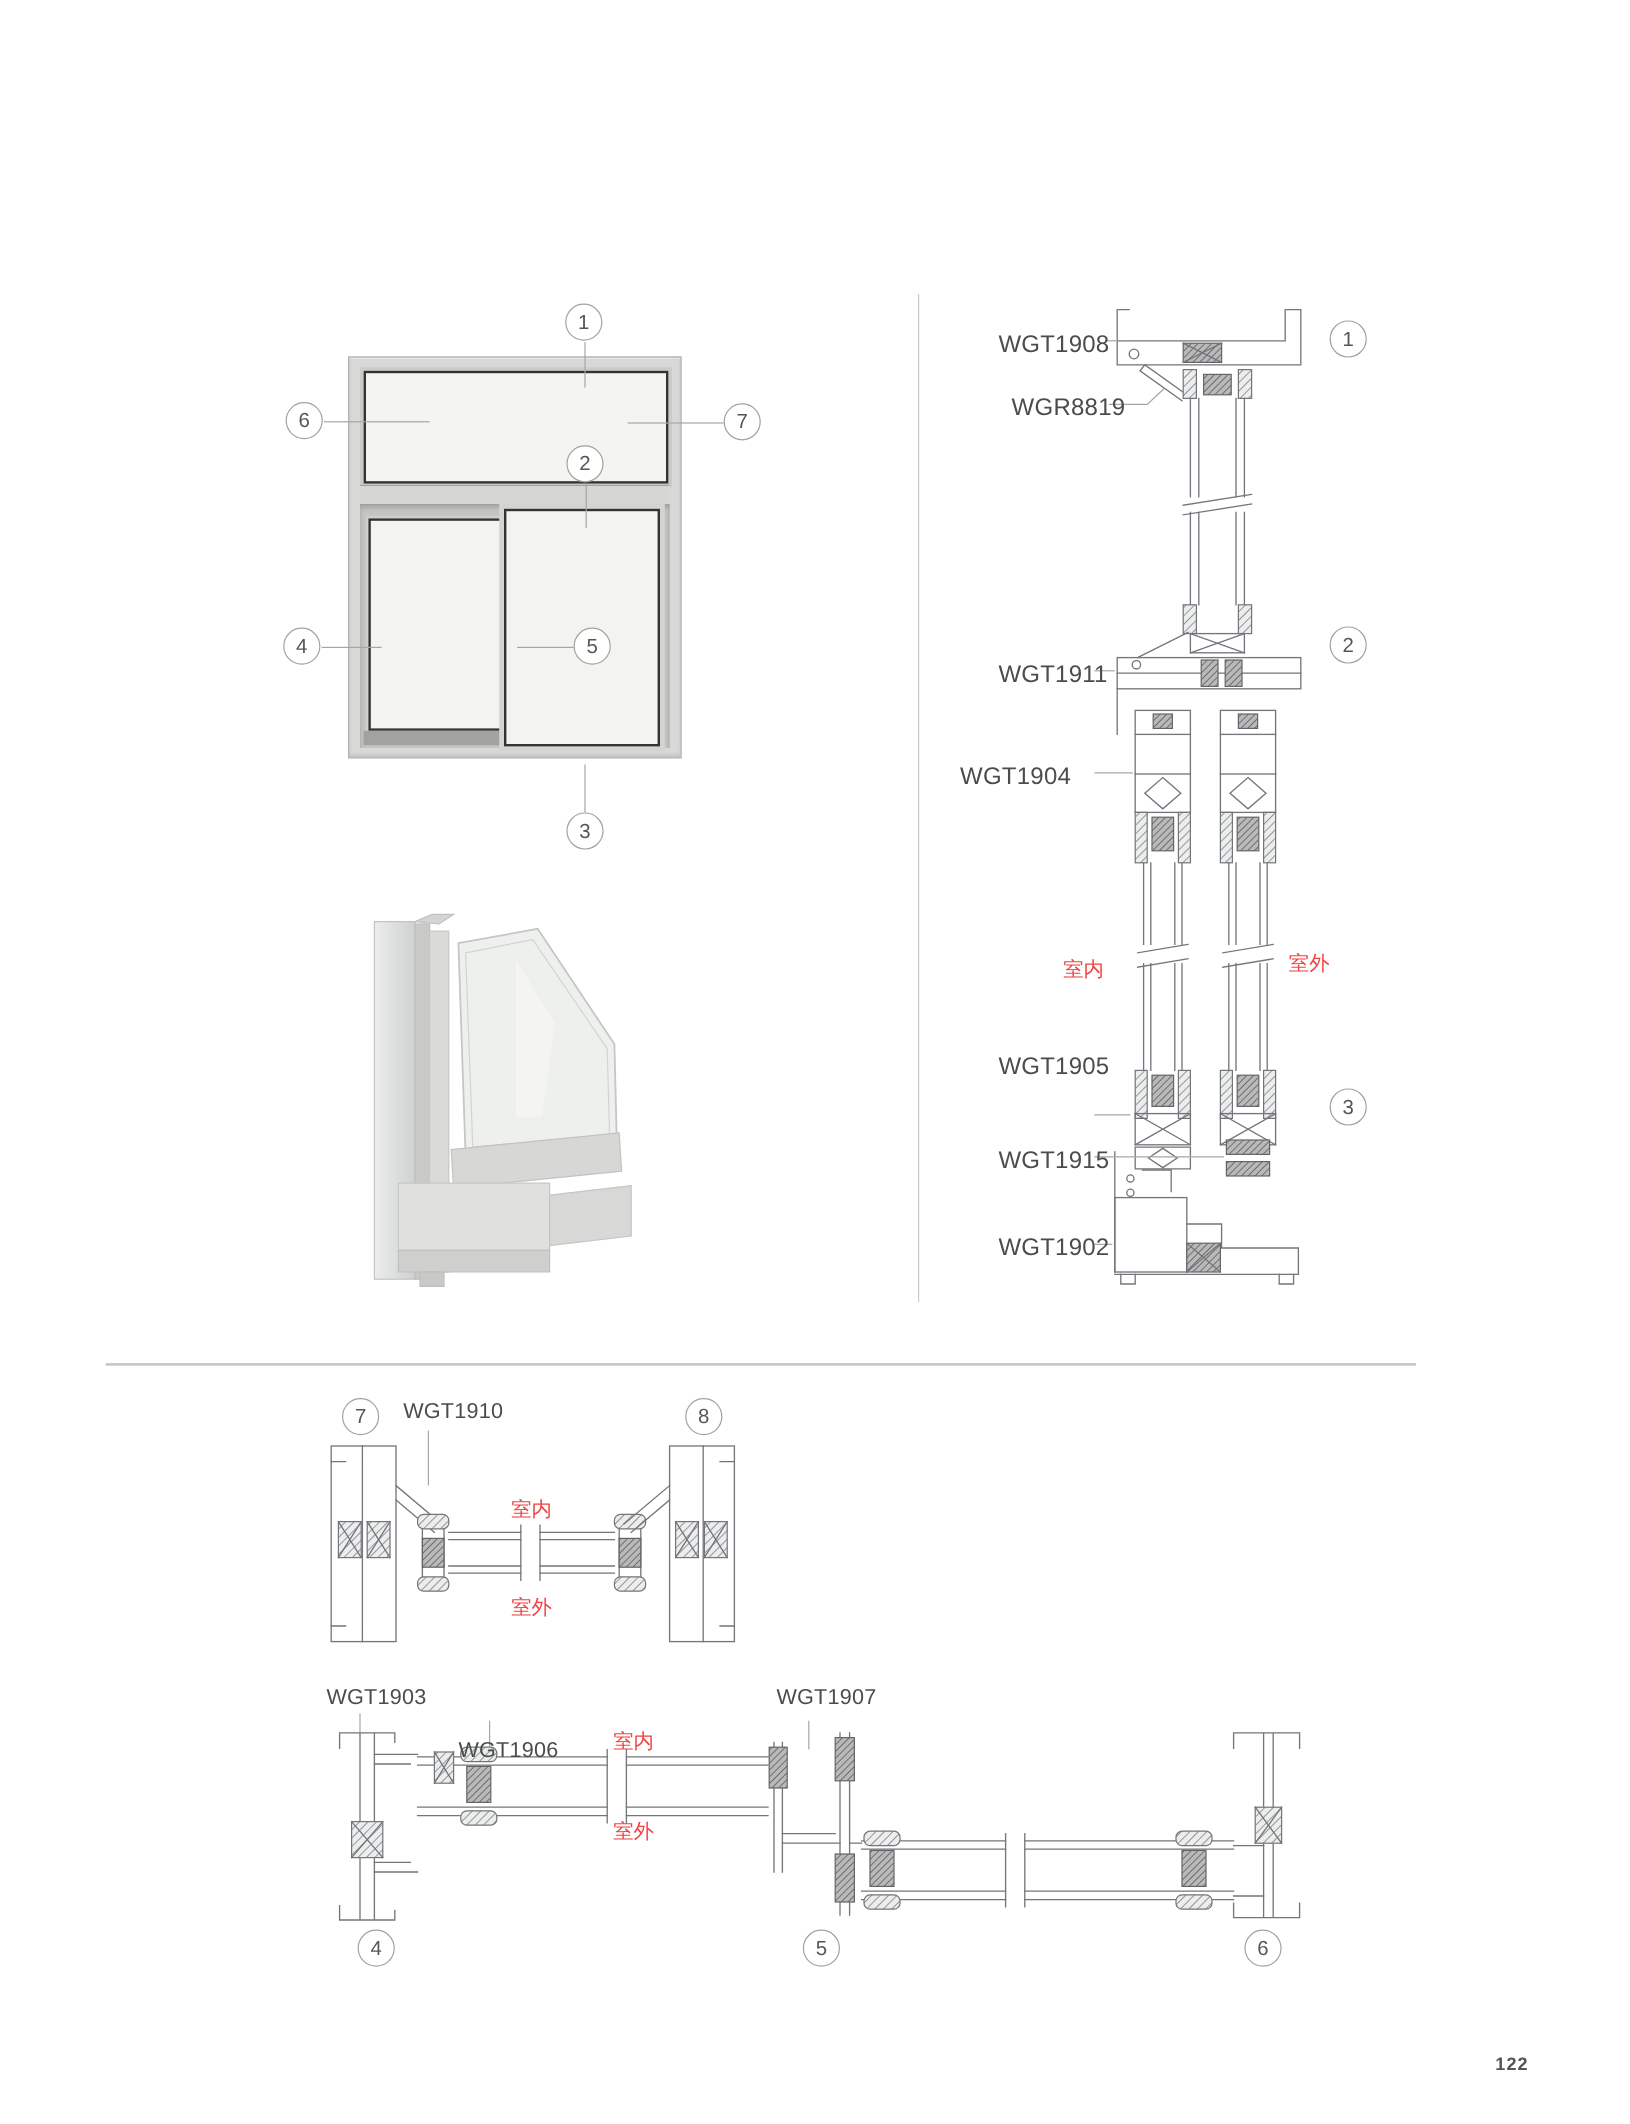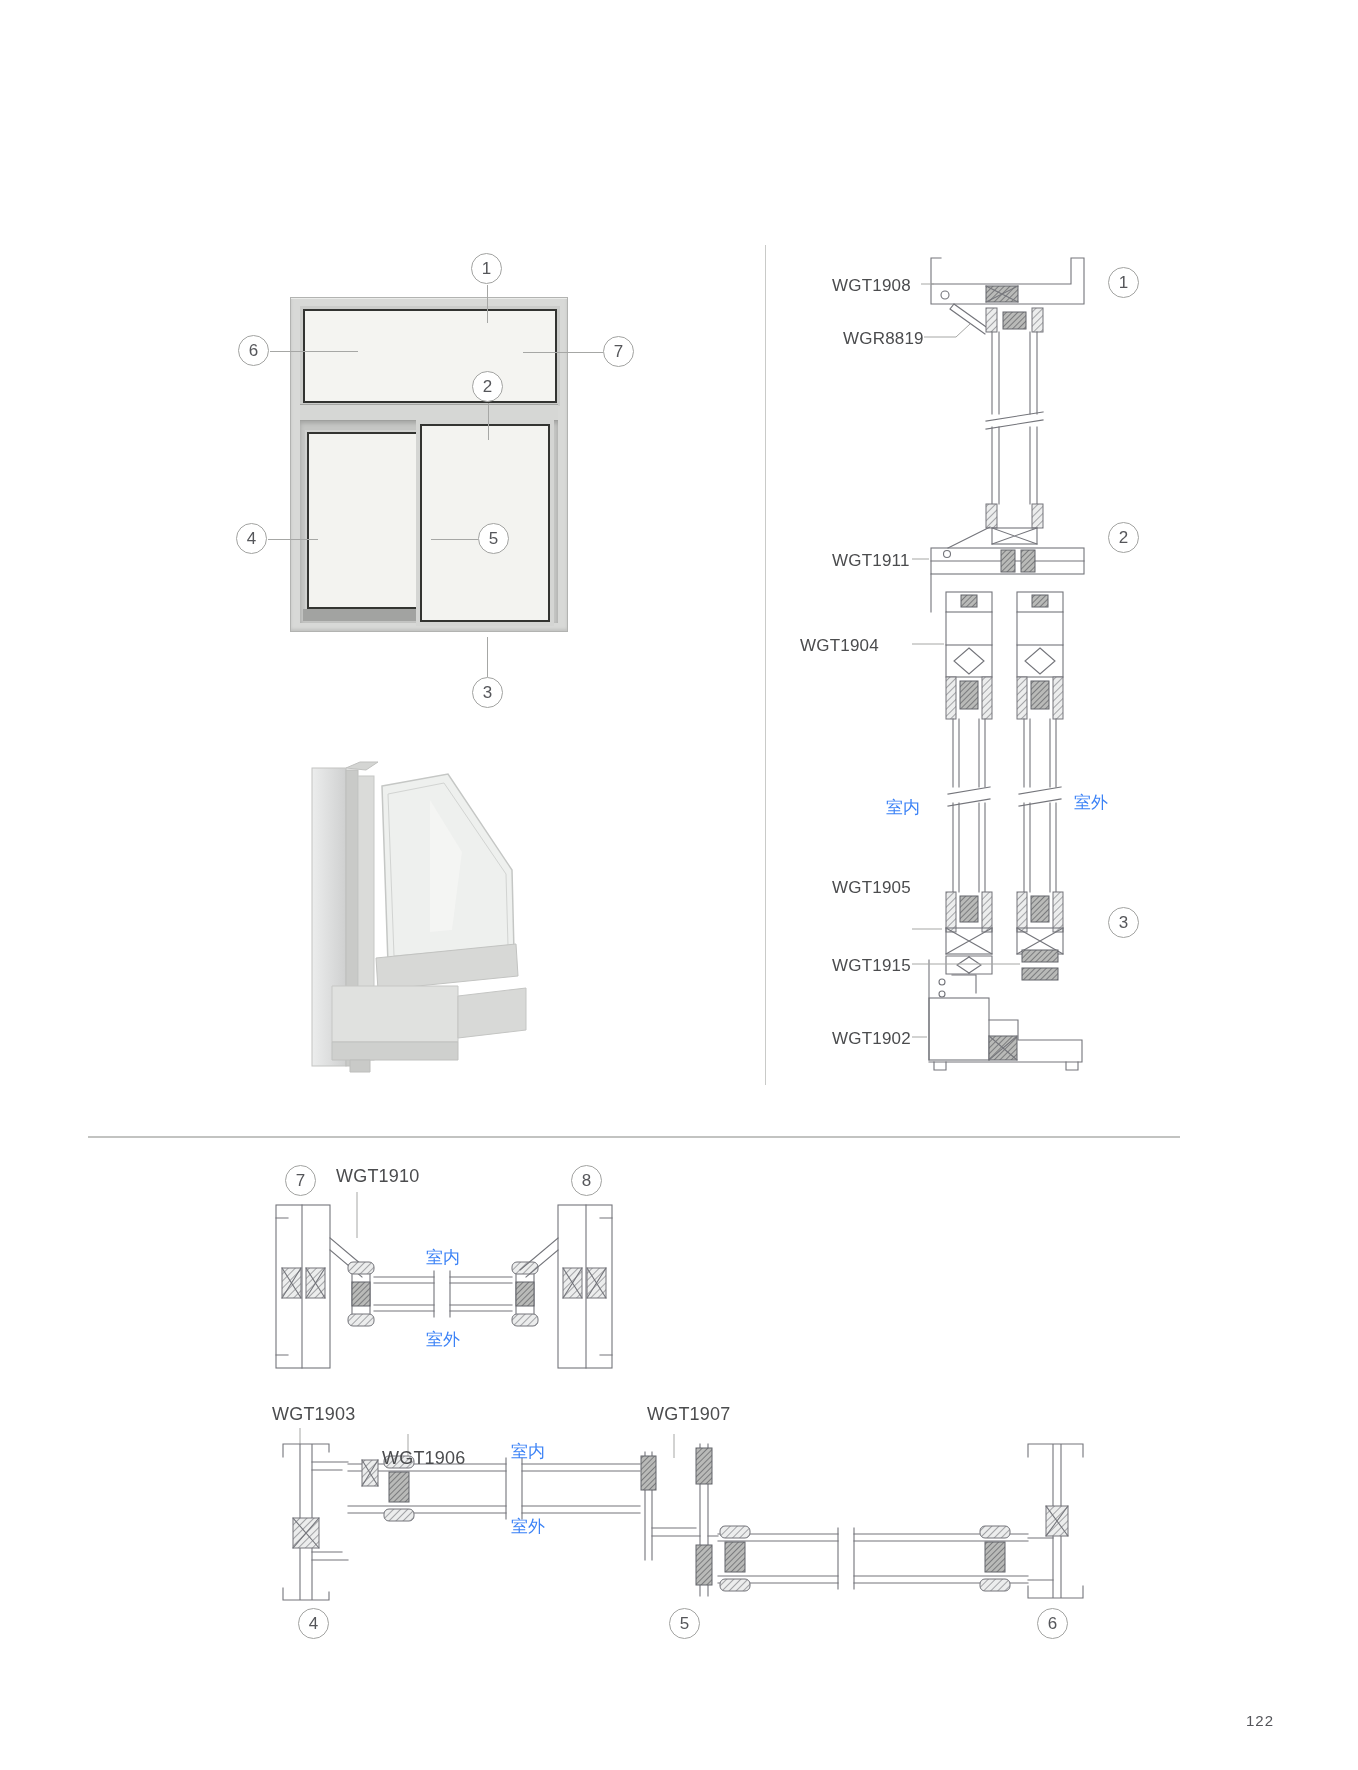--- a/index.html
+++ b/index.html
@@ -1,23 +1,23 @@
 <!DOCTYPE html>
 <html><head>
 <meta charset="utf-8">
 <style>
   html,body{margin:0;padding:0;background:#ffffff}
   .page{position:relative;width:1358px;height:1770px;background:#ffffff;
         font-family:"Liberation Sans","DejaVu Sans",sans-serif;overflow:hidden}
 
   
-  .lbl{position:absolute;color:#4b4c4e;font-size:17px;letter-spacing:.2px;white-space:nowrap}
+  .lbl{position:absolute;color:#4b4c4e;font-size:20px;letter-spacing:.2px;white-space:nowrap}
   .lbl-sm{font-size:18px}
-  .cjk{position:absolute;color:#3b82f6;font-size:17px;white-space:nowrap}
-  .pageno{position:absolute;left:1246px;top:1712px;font-size:15px;font-weight:400;
+  .cjk{position:absolute;color:#ef4444;font-size:17px;white-space:nowrap}
+  .pageno{position:absolute;left:1246px;top:1712px;font-size:15px;font-weight:700;
           color:#54555a;letter-spacing:1px}
 
   
   .co{position:absolute;width:31px;height:31px;border:1.2px solid #a2a3a1;border-radius:50%;
       background:#fff;display:flex;align-items:center;justify-content:center;
       font-size:17px;color:#55565a;box-sizing:border-box}
   .ld{position:absolute;background:#a6a7a5}
   .ldh{height:1px}.ldv{width:1px}
 
   

